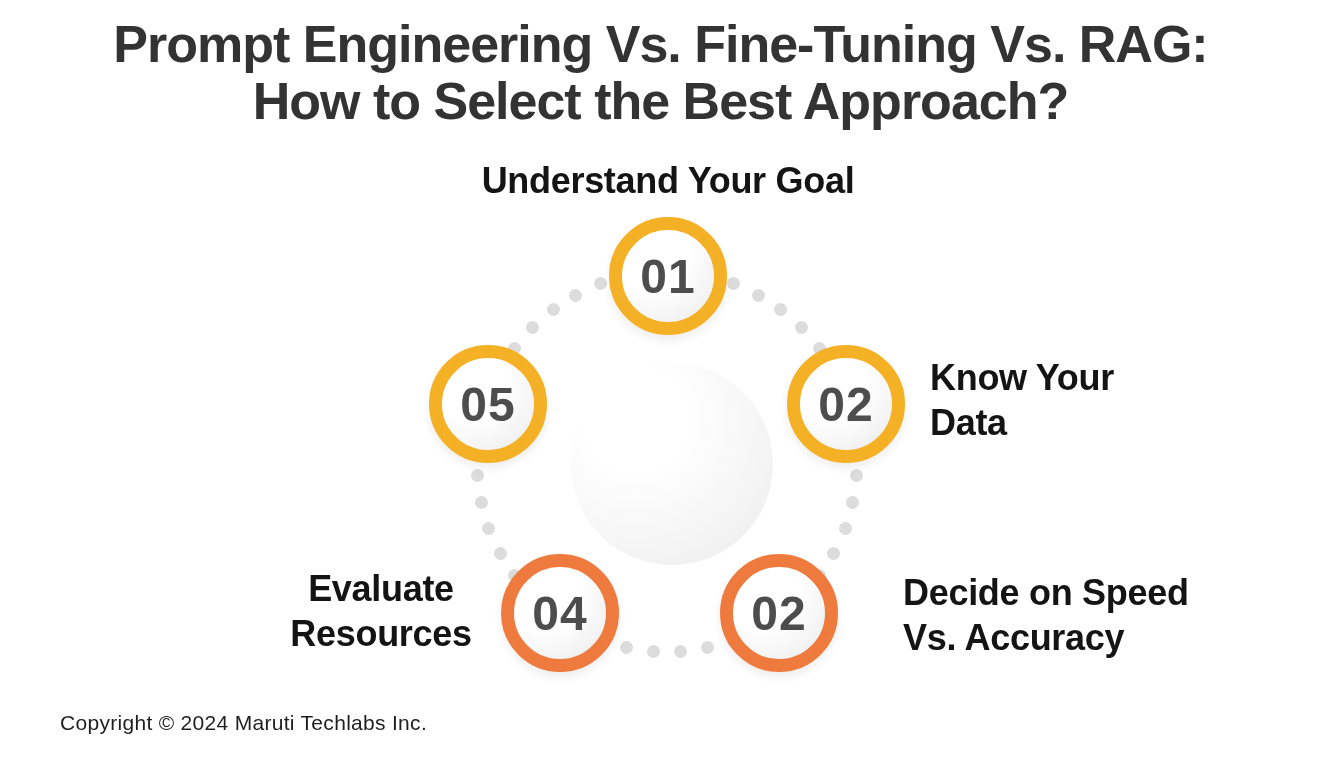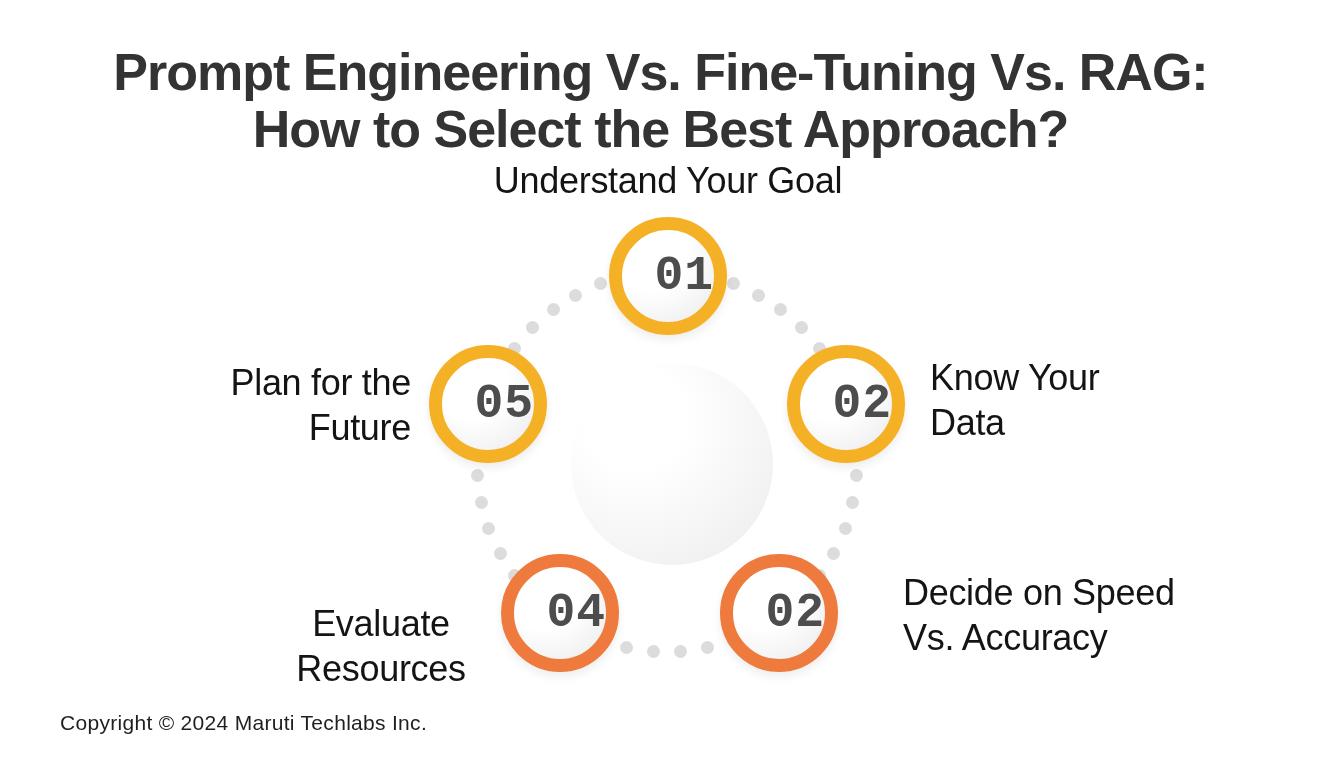--- a/index.html
+++ b/index.html
@@ -3,55 +3,54 @@
 <meta charset="utf-8">
 <style>
   html,body{margin:0;padding:0;background:#ffffff;}
   .canvas{
     position:relative;width:1321px;height:771px;background:#ffffff;overflow:hidden;
     font-family:"Liberation Sans", sans-serif;
   }
   
   .title{
     position:absolute;top:16px;left:0;width:1321px;text-align:center;
-    font-size:52px;font-weight:700;color:#333333;line-height:57px;letter-spacing:-1px;margin-top:28px;
+    font-size:52px;font-weight:700;color:#333333;line-height:57px;letter-spacing:-1px;
   }
   
   .dot{
     position:absolute;width:13px;height:13px;border-radius:50%;background:#dcdcdc;
   }
   
   .sphere{
     position:absolute;left:571px;top:363px;width:202px;height:202px;border-radius:50%;
     background:radial-gradient(circle at 32% 28%, #ffffff 25%, #f6f6f6 60%, #ebebeb 100%);
   }
   
   .circle{
     position:absolute;width:118px;height:118px;border-radius:50%;box-sizing:border-box;
     border:13px solid #F5B126;
     background:radial-gradient(circle at 32% 28%, #ffffff 40%, #f4f4f4 72%, #e7e7e7 100%);
-    display:flex;align-items:center;justify-content:flex-end;
+    display:flex;align-items:center;justify-content:center;
     box-shadow:0 5px 10px rgba(0,0,0,0.07);
-    font-family:Liberation Mono, monospace;
   }
   .circle span{font-size:48px;font-weight:700;color:#4d4d4d;letter-spacing:1px;}
   .c1{left:609px;top:217px;}
   .c2{left:787px;top:345px;}
   .c3{left:720px;top:554px;}
   .c4{left:501px;top:554px;}
   .c5{left:429px;top:345px;}
   
   .label{
-    position:absolute;font-size:36px;font-weight:400;color:#141414;
+    position:absolute;font-size:36px;font-weight:700;color:#141414;
     line-height:45px;white-space:pre-line;letter-spacing:-0.3px;
   }
   .lbl1{left:408px;top:158px;width:520px;text-align:center;}
   .lbl2{left:930px;top:355px;text-align:left;}
   .lbl3{left:855px;top:570px;text-align:left;margin-left:48px;}
-  .lbl4{left:258px;top:566px;width:246px;text-align:center;margin-top:35px;}
+  .lbl4{left:258px;top:566px;width:246px;text-align:center;}
   .lbl5{left:155px;top:360px;width:256px;text-align:right;}
   
   .copyright{
     position:absolute;left:60px;top:711px;font-size:21px;font-weight:400;
     color:#1f1f1f;letter-spacing:0.3px;
   }
   .logo{position:absolute;left:1101px;top:709px;width:170px;height:48px;}
   .logo svg{position:absolute;left:0;top:1px;}
   .logo-text{
     position:absolute;left:72px;top:5px;font-size:18px;font-weight:700;
@@ -133,19 +132,17 @@
     <span>05</span>
   </div>
 
   <div class="label lbl1">Understand Your Goal</div>
   <div class="label lbl2">Know Your
 Data</div>
   <div class="label lbl3">Decide on Speed
 Vs. Accuracy</div>
   <div class="label lbl4">Evaluate
 Resources</div>
-  <div class="label lbl5">Plan for the
-Future</div>
 
   <div class="copyright">Copyright © 2024 Maruti Techlabs Inc.</div>
 
 
 </div>
 
 </body></html>

